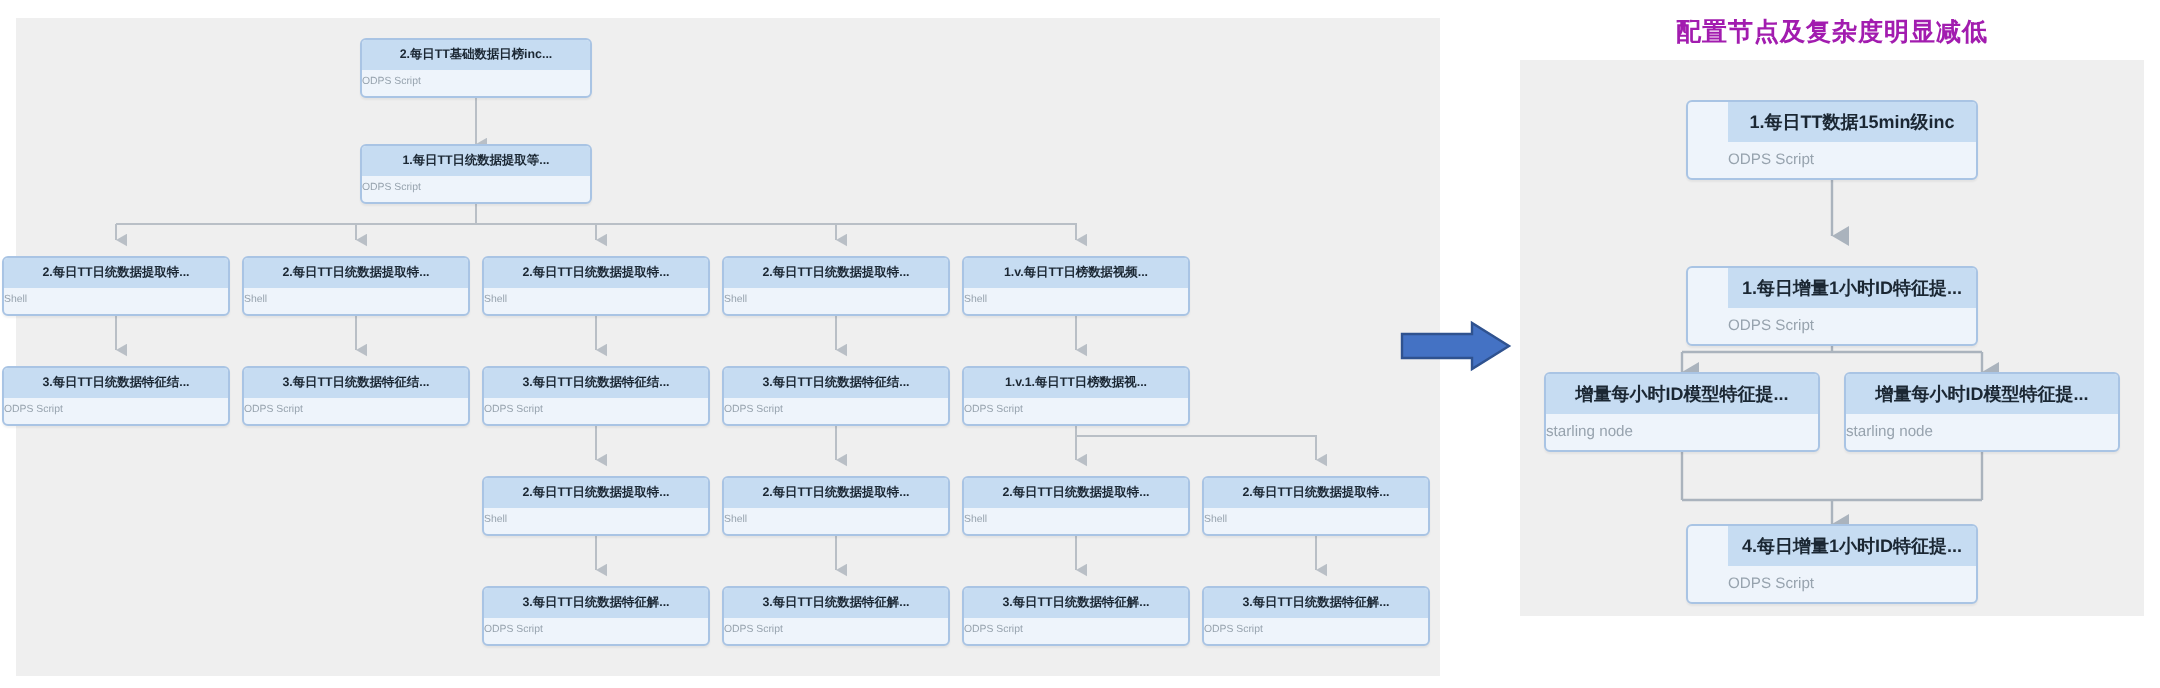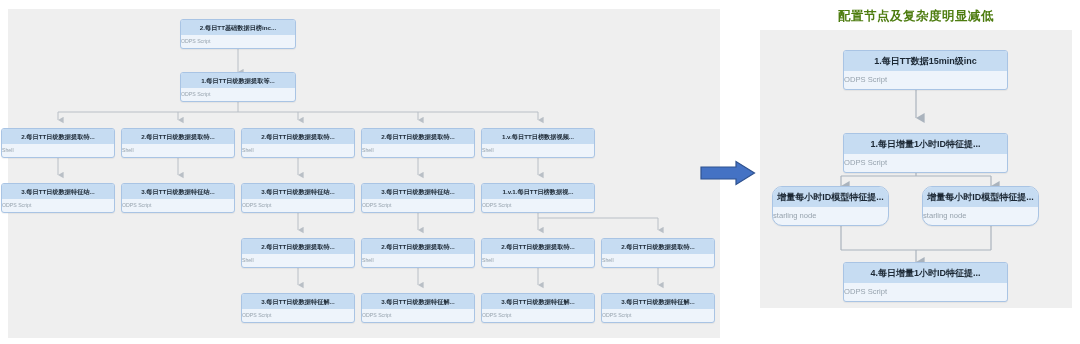--- a/index.html
+++ b/index.html
@@ -52,33 +52,33 @@
   
   .sm{width:114px;height:30px;}
   .sm .nhead{height:15px;line-height:15px;font-size:6.2px;padding:0 3px;}
   .sm .nbody{height:13px;line-height:13px;font-size:5.2px;}
   
   .smw{width:116px;height:30px;}
   .smw .nhead{height:15px;line-height:15px;font-size:6.2px;padding:0 3px;}
   .smw .nbody{height:13px;line-height:13px;font-size:5.2px;}
 
   
-  .lg{width:165px;height:40px;}
+  .lg{width:146px;height:40px;padding-left:20px;}
   .lg .nhead{height:20px;line-height:20px;font-size:9px;padding:0 4px;}
   .lg .nbody{height:18px;line-height:18px;font-size:7.6px;}
-  .lgw{width:117px;height:40px;border-radius:10px;}
+  .lgw{width:138px;height:40px;}
   .lgw .nhead{height:20px;line-height:20px;font-size:9px;padding:0 4px;}
   .lgw .nbody{height:18px;line-height:18px;font-size:7.6px;}
 
   
   #caption{
     position:absolute;left:760px;top:8px;width:312px;
     text-align:center;
     font-size:12.5px;
-    color:#4d7c0f;
+    color:#a21caf;
     font-weight:bold;
     letter-spacing:.5px;
     white-space:nowrap;
   }
 
   
   #flow-arrow{position:absolute;left:700px;top:160px;width:56px;height:26px;}
 </style>
 </head>
 <body>

